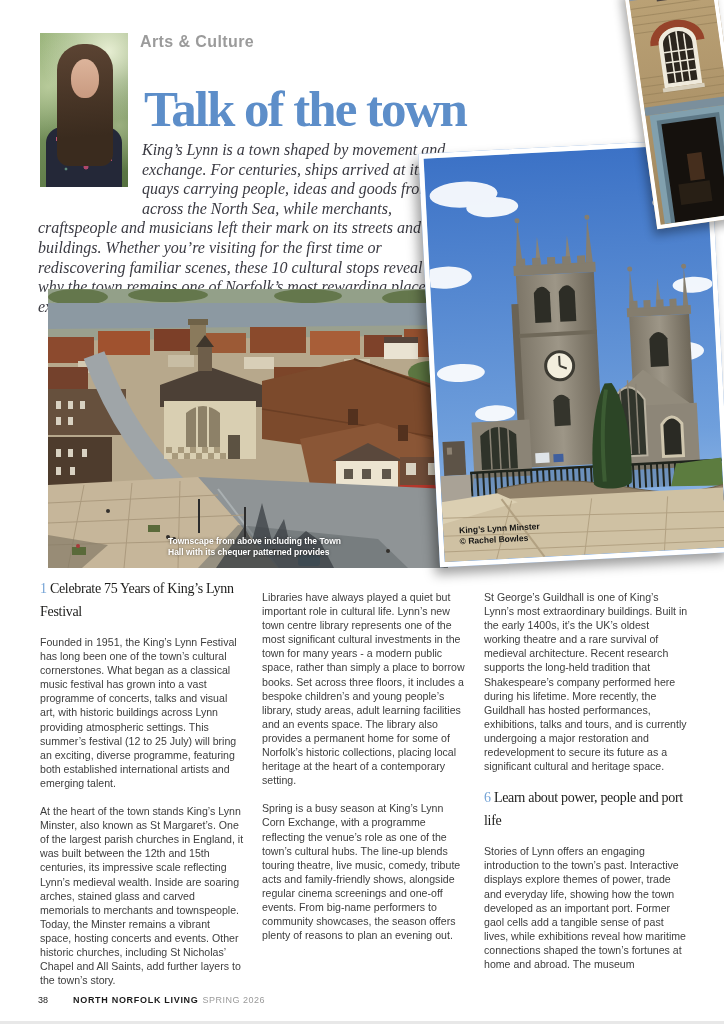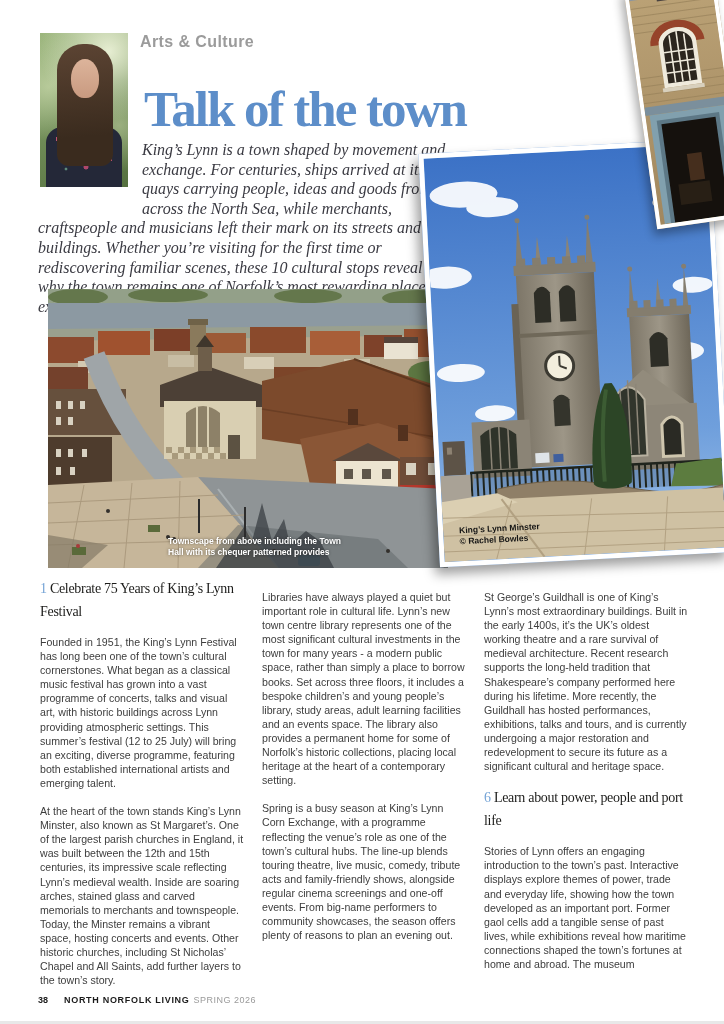--- a/index.html
+++ b/index.html
@@ -58,21 +58,21 @@
   
   .columns{position:absolute;left:40px;top:578px;width:648px;display:flex;gap:18px;z-index:1;}
   .col{width:204px;}
   .item-title{font-family:"Liberation Serif",serif;font-weight:normal;font-size:14px;
               line-height:22.5px;color:#1c1c1a;margin:0 0 8px;letter-spacing:-.3px;}
   .item-num{color:var(--number-blue,#74a3d6);}
   .item-body{font-size:10.6px;line-height:14.1px;color:#3d3d3d;margin:12px 0 14px;}
 
   
   .footer{position:absolute;left:38px;top:995px;font-size:9px;color:#1a1a1a;}
-  .footer .pg{font-weight:bold;}
+  .footer .pg{font-weight:normal;margin-right:9px;}
   .footer .mag{font-weight:bold;letter-spacing:.7px;padding-left:16px;}
   .footer .issue{color:#9a9a9a;margin-left:4px;letter-spacing:.5px;}
 </style>
 </head>
 <body>
 
 <div class="page">
 
   <div class="author-photo">
     <div class="ap-light"></div>

